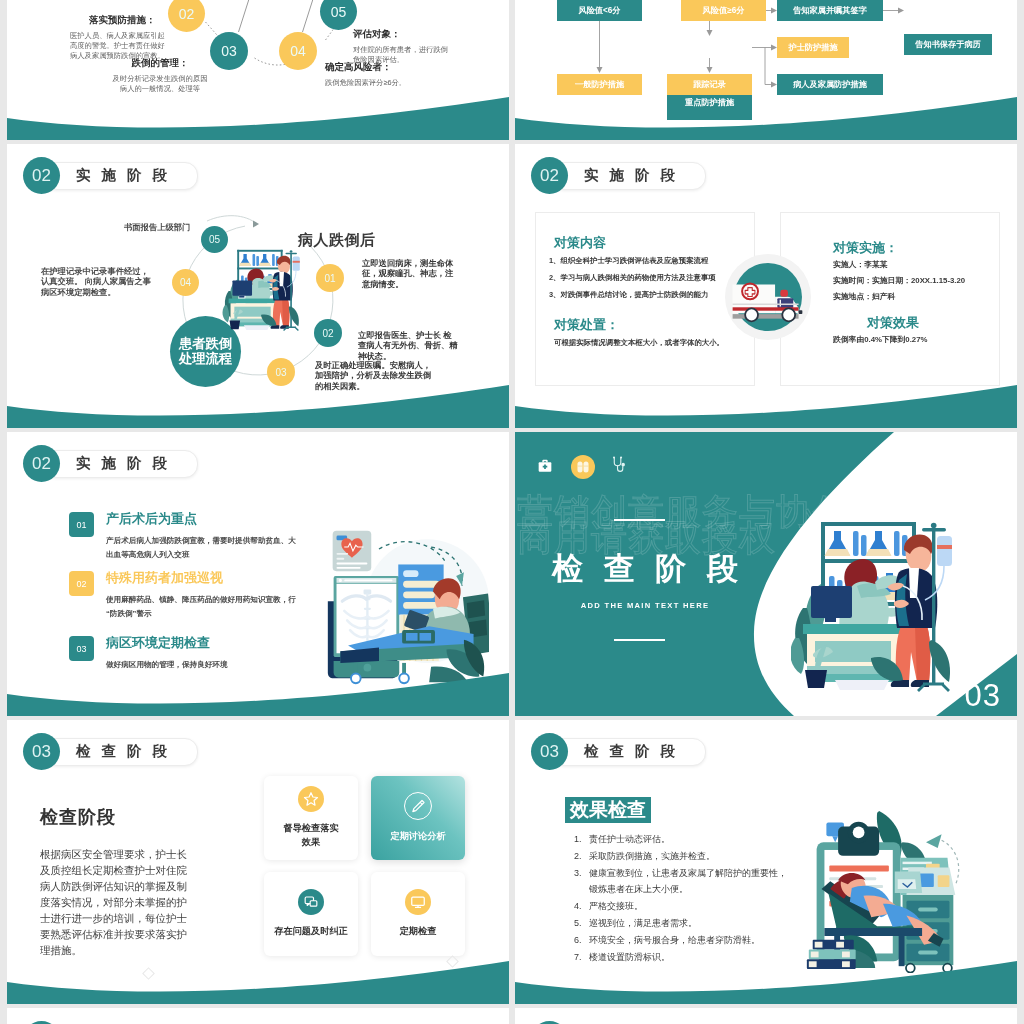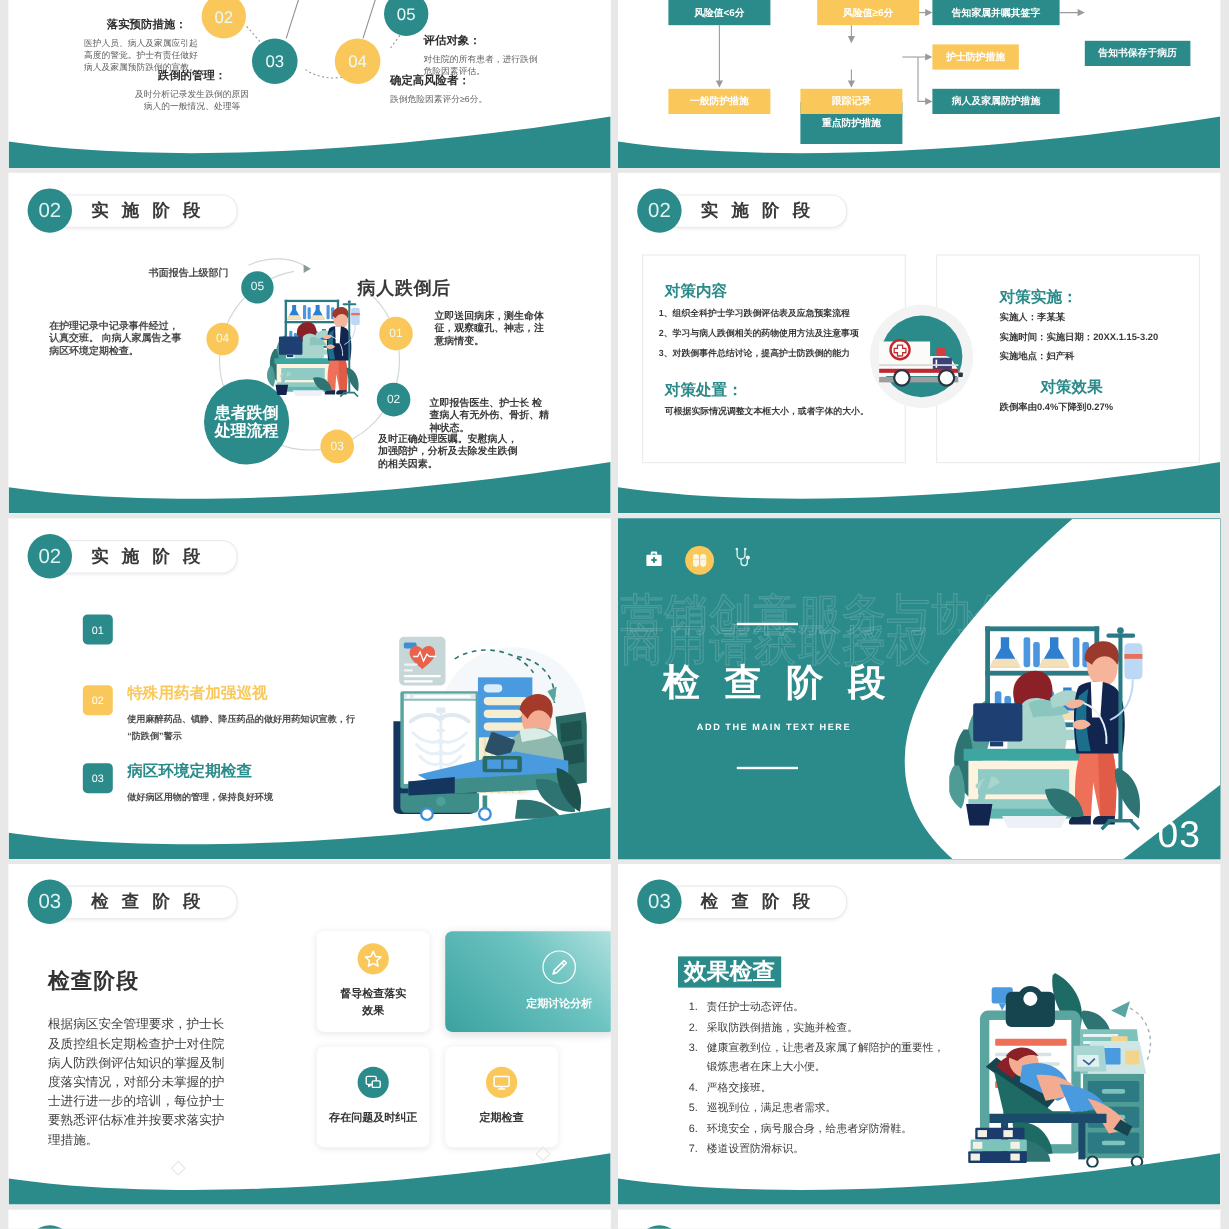--- a/index.html
+++ b/index.html
@@ -81,21 +81,21 @@
   .illus-bed{position:absolute;left:316px;top:91px;width:166px;height:164px;}
   .ill-bed-svg{width:100%;height:100%;display:block;}
   .illus-pharm{position:absolute;left:276px;top:82px;width:170px;height:180px;}
   .illus-lab{position:absolute;left:212px;top:102px;width:89px;height:86px;}
   .ill-pharm-svg{width:100%;height:100%;display:block;}
   .cover-num{position:absolute;right:16px;bottom:2px;font-size:31px;color:#fff;letter-spacing:1px;}
 
   
   .tile{position:absolute;width:94px;height:84px;border-radius:6px;background:#fff;box-shadow:0 1px 6px rgba(0,0,0,.09);
         display:flex;flex-direction:column;align-items:center;justify-content:center;}
-  .tile.active{background:linear-gradient(225deg,#b3e2e0 0%,#6cc3c0 40%,#3aa2a0 100%);box-shadow:0 2px 8px rgba(0,0,0,.14);padding-left:48px;}
+  .tile.active{background:linear-gradient(225deg,#b3e2e0 0%,#6cc3c0 40%,#3aa2a0 100%);box-shadow:0 2px 8px rgba(0,0,0,.14);}
   .tile-ic{width:26px;height:26px;border-radius:50%;display:flex;align-items:center;justify-content:center;margin-bottom:10px;}
   .tile-ic.yellow{background:#fac85a;}
   .tile-ic.teal{background:#2b8a8a;}
   .tile-ic.ring{background:transparent;border:1.4px solid #ffffff;}
   .tile-ic svg{width:20px;height:20px;}
   .tile-l{font-size:9.2px;font-weight:bold;color:#333;text-align:center;line-height:1.5;white-space:pre-line;}
   .tile-l.light{color:#ffffff;}
   .dia{position:absolute;width:7px;height:7px;border:1px solid #e8e8e8;transform:rotate(45deg);}
 
   
@@ -427,20 +427,25 @@
 
       <div class="slide">
         <div class="sect" style="left:0;top:13px;">
           <div class="pill" style="width:152px;"></div>
           <div class="num" style="margin-left:16px;">02</div>
           <div class="txt">实 施 阶 段</div>
         </div>
 
         <div class="kp" style="top:80px;">
           <div class="kp-n teal">01</div>
+          <div class="kp-b">
+            <div class="kp-t" style="color:#2b8a8a;">产后术后为重点</div>
+            <div class="kp-d">产后术后病人加强防跌倒宣教，需要时提供帮助贫血、大
+出血等高危病人列入交班</div>
+          </div>
         </div>
         <div class="kp" style="top:139px;">
           <div class="kp-n yellow">02</div>
           <div class="kp-b">
             <div class="kp-t" style="color:#fac85a;">特殊用药者加强巡视</div>
             <div class="kp-d">使用麻醉药品、镇静、降压药品的做好用药知识宣教，行
 “防跌倒”警示</div>
           </div>
         </div>
         <div class="kp" style="top:204px;">

